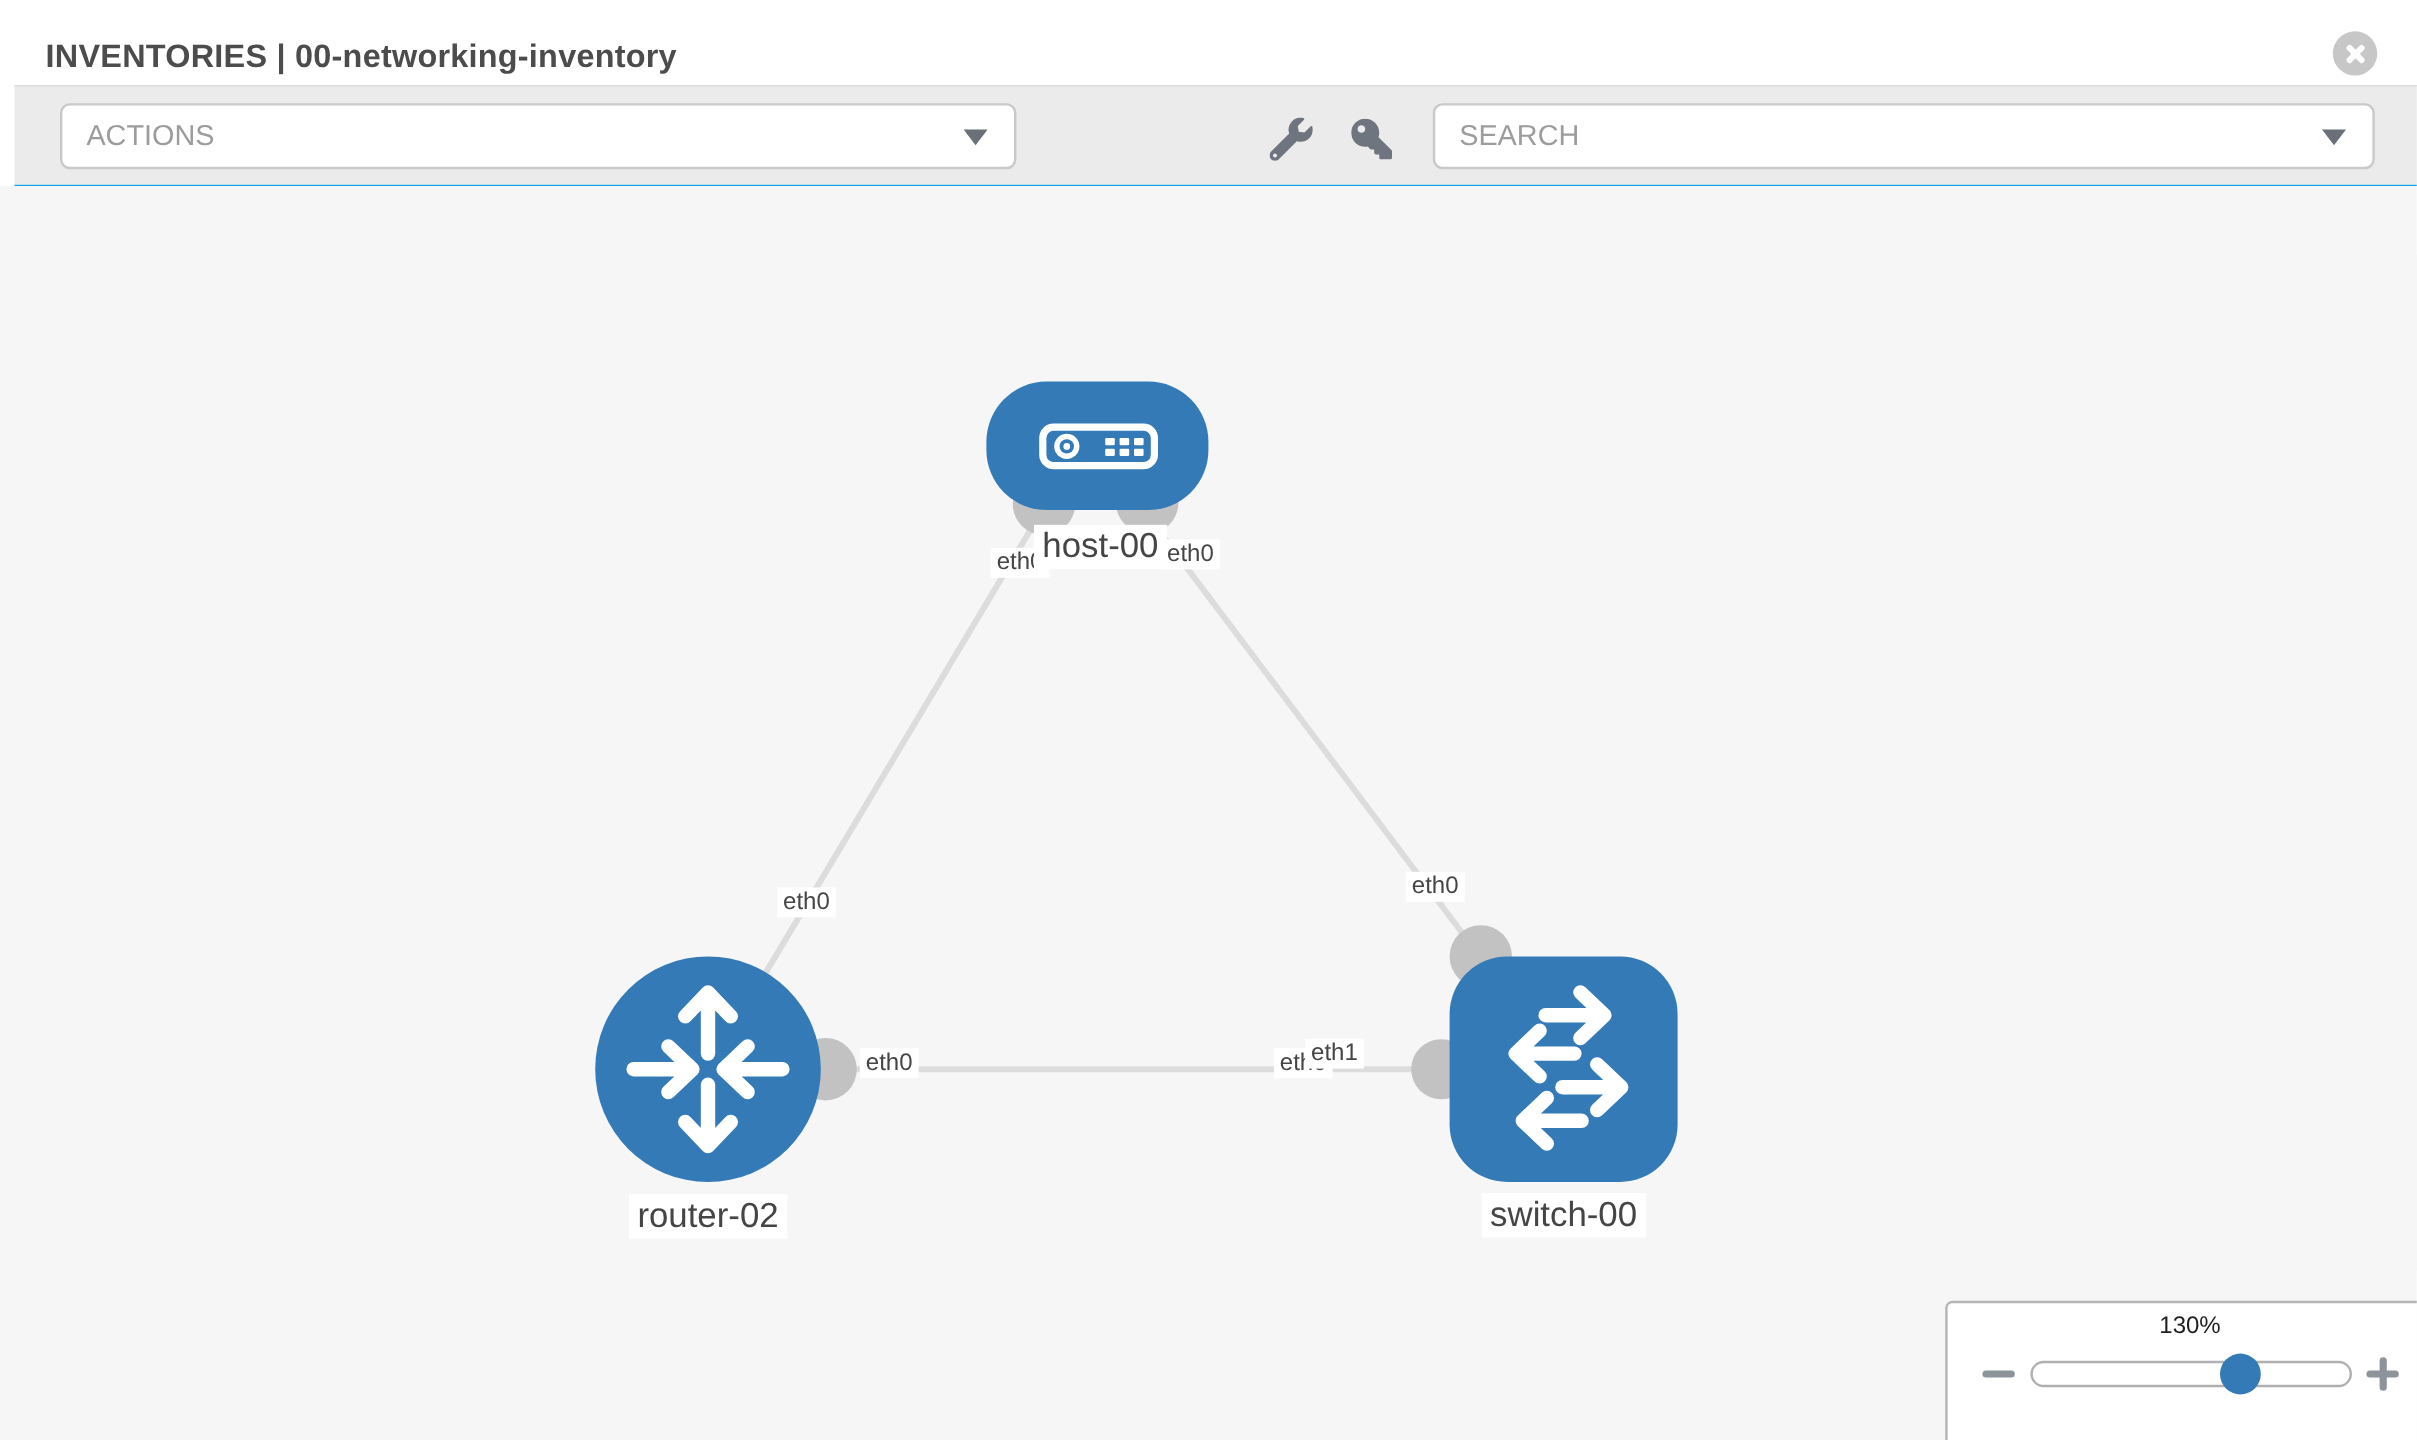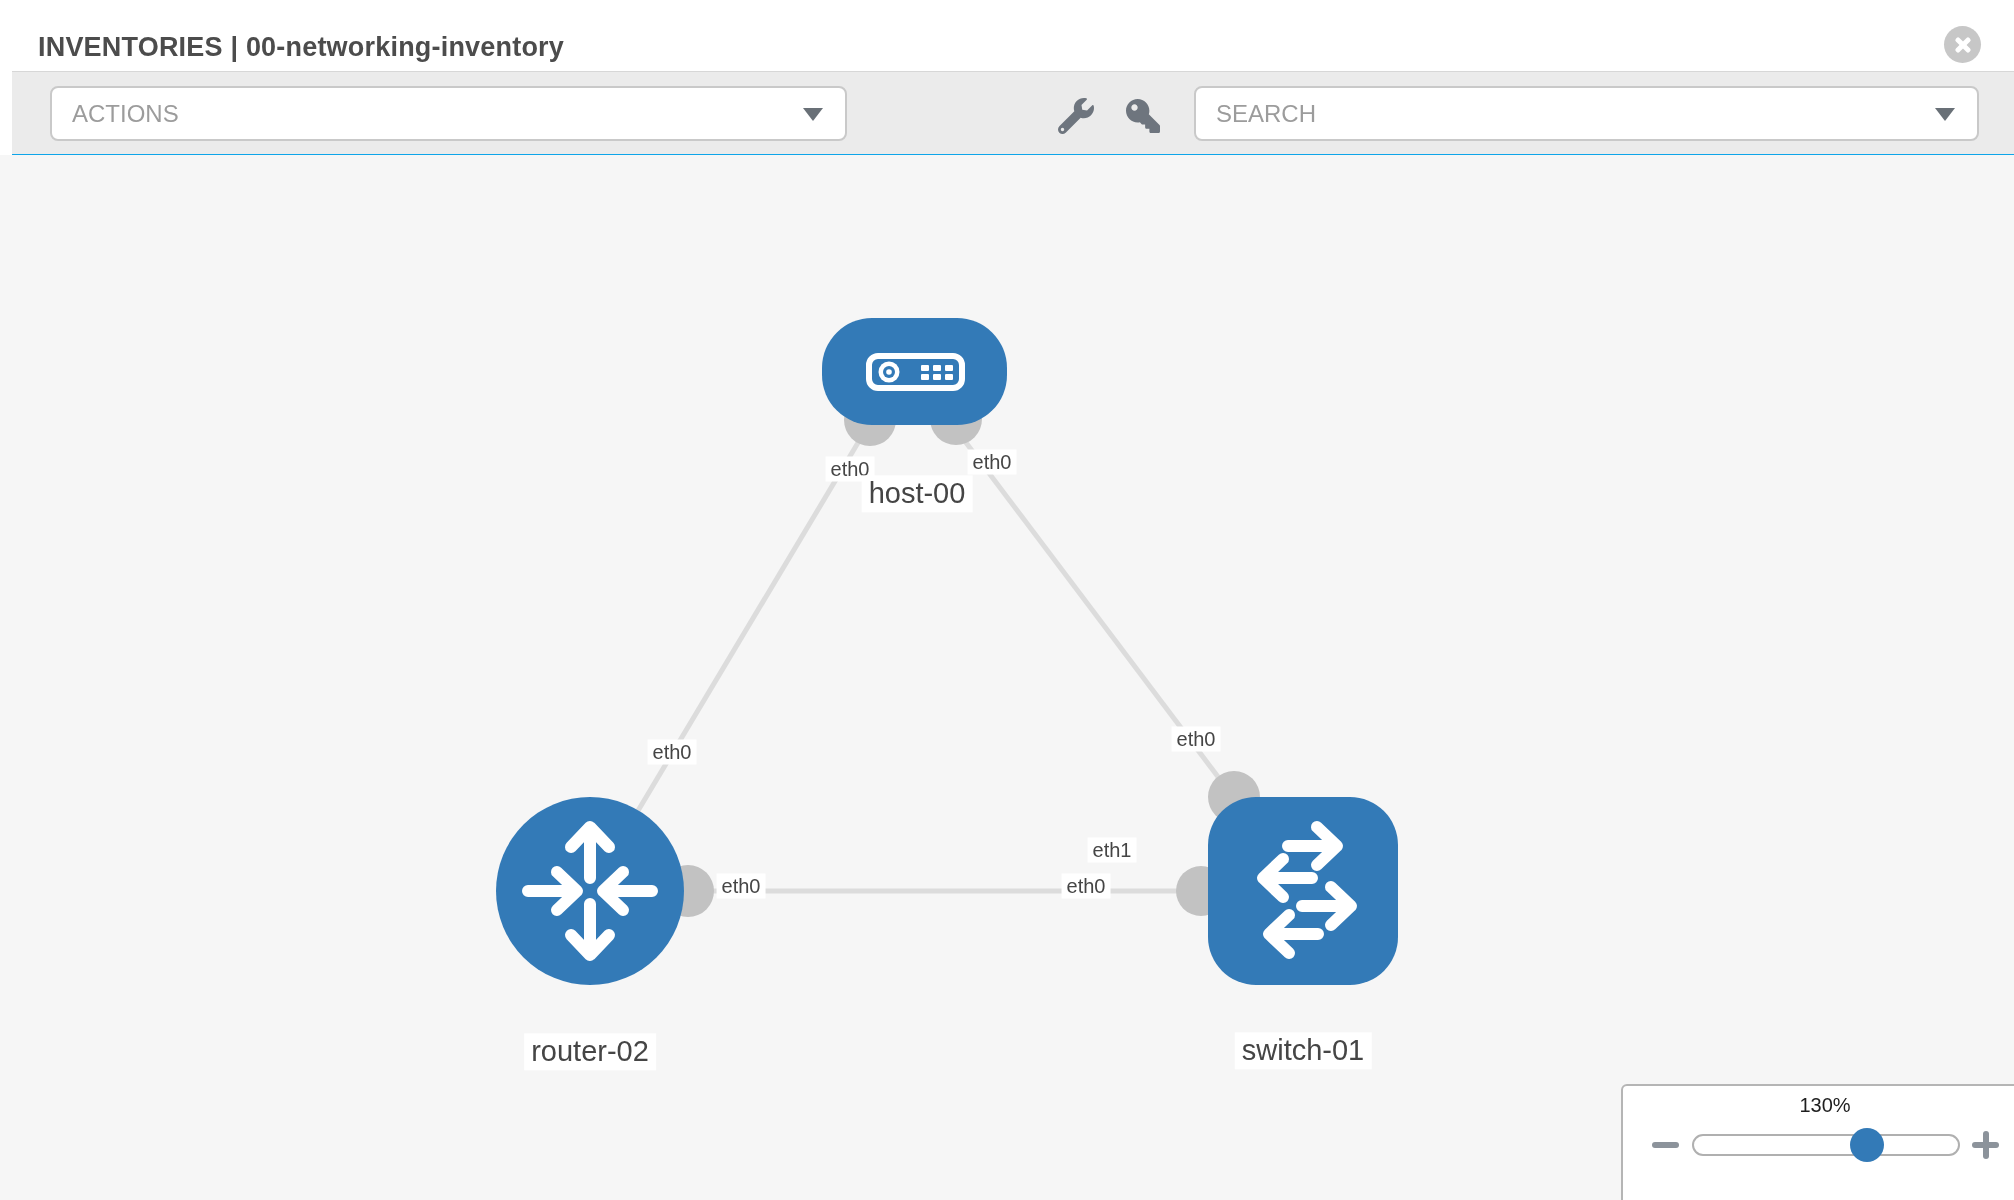--- a/index.html
+++ b/index.html
@@ -34,21 +34,21 @@
   .tool-icon.wrench { left:1046px; top:26px; }
   .tool-icon.key    { left:1114px; top:27px; }
 
   
   .canvas { position:absolute; top:155px; left:0; width:2014px; height:1045px; background:#f6f6f6; }
   svg.topo { position:absolute; top:0; left:0; }
 
   
   .lbl { position:absolute; transform:translate(-50%,-50%); background:#ffffff;
          color:#454545; white-space:nowrap; line-height:1.15; }
-  .node-lbl { font-size:29px; padding:2px 7px;margin-top:38px; }
+  .node-lbl { font-size:29px; padding:2px 7px; }
   .if-lbl   { font-size:20px; padding:1px 5px; }
 
   
   .zoom-panel { position:absolute; left:1621px; top:1084px; width:420px; height:140px;
                 background:#ffffff; border:2px solid #b5b5b5; border-radius:6px; }
   .zoom-level { position:absolute; top:8px; left:0; width:404px; text-align:center;
                 font-size:20px; color:#1e1e1e; }
   .zoom-minus { position:absolute; left:29px; top:45px; width:27px; height:28px; cursor:pointer; }
   .zoom-minus .bar-h { position:absolute; left:0; top:11px; width:27px; height:6px;
                        background:#8c939b; border-radius:3px; }
@@ -155,25 +155,25 @@
       </g>
     </g>
   </svg>
 
   <span class="lbl if-lbl" style="left:850px;  top:469px;">eth0</span>
   <span class="lbl if-lbl" style="left:672px;  top:752px;">eth0</span>
   <span class="lbl if-lbl" style="left:992px;  top:462px;">eth0</span>
   <span class="lbl if-lbl" style="left:1196px; top:739px;">eth0</span>
   <span class="lbl if-lbl" style="left:741px;  top:886px;">eth0</span>
   <span class="lbl if-lbl" style="left:1086px; top:886px;">eth0</span>
-  <span class="lbl if-lbl" style="left:1112px; top:850px;">eth1</span>
+  <span class="lbl if-lbl" style="left:1112px; top:878px;">eth1</span>
 
   <span class="lbl node-lbl" style="left:917px;  top:456px;">host-00</span>
   <span class="lbl node-lbl" style="left:590px;  top:1014px;">router-02</span>
-  <span class="lbl node-lbl" style="left:1303px; top:1013px;">switch-01</span>
+  <span class="lbl node-lbl" style="left:1303px; top:1013px;">switch-00</span>
 
   <div class="zoom-panel">
     <div class="zoom-level">130%</div>
     <div class="zoom-minus">
       <span class="bar-h"></span>
     </div>
     <div class="zoom-track">
       <div class="zoom-handle"></div>
     </div>
     <div class="zoom-plus">

